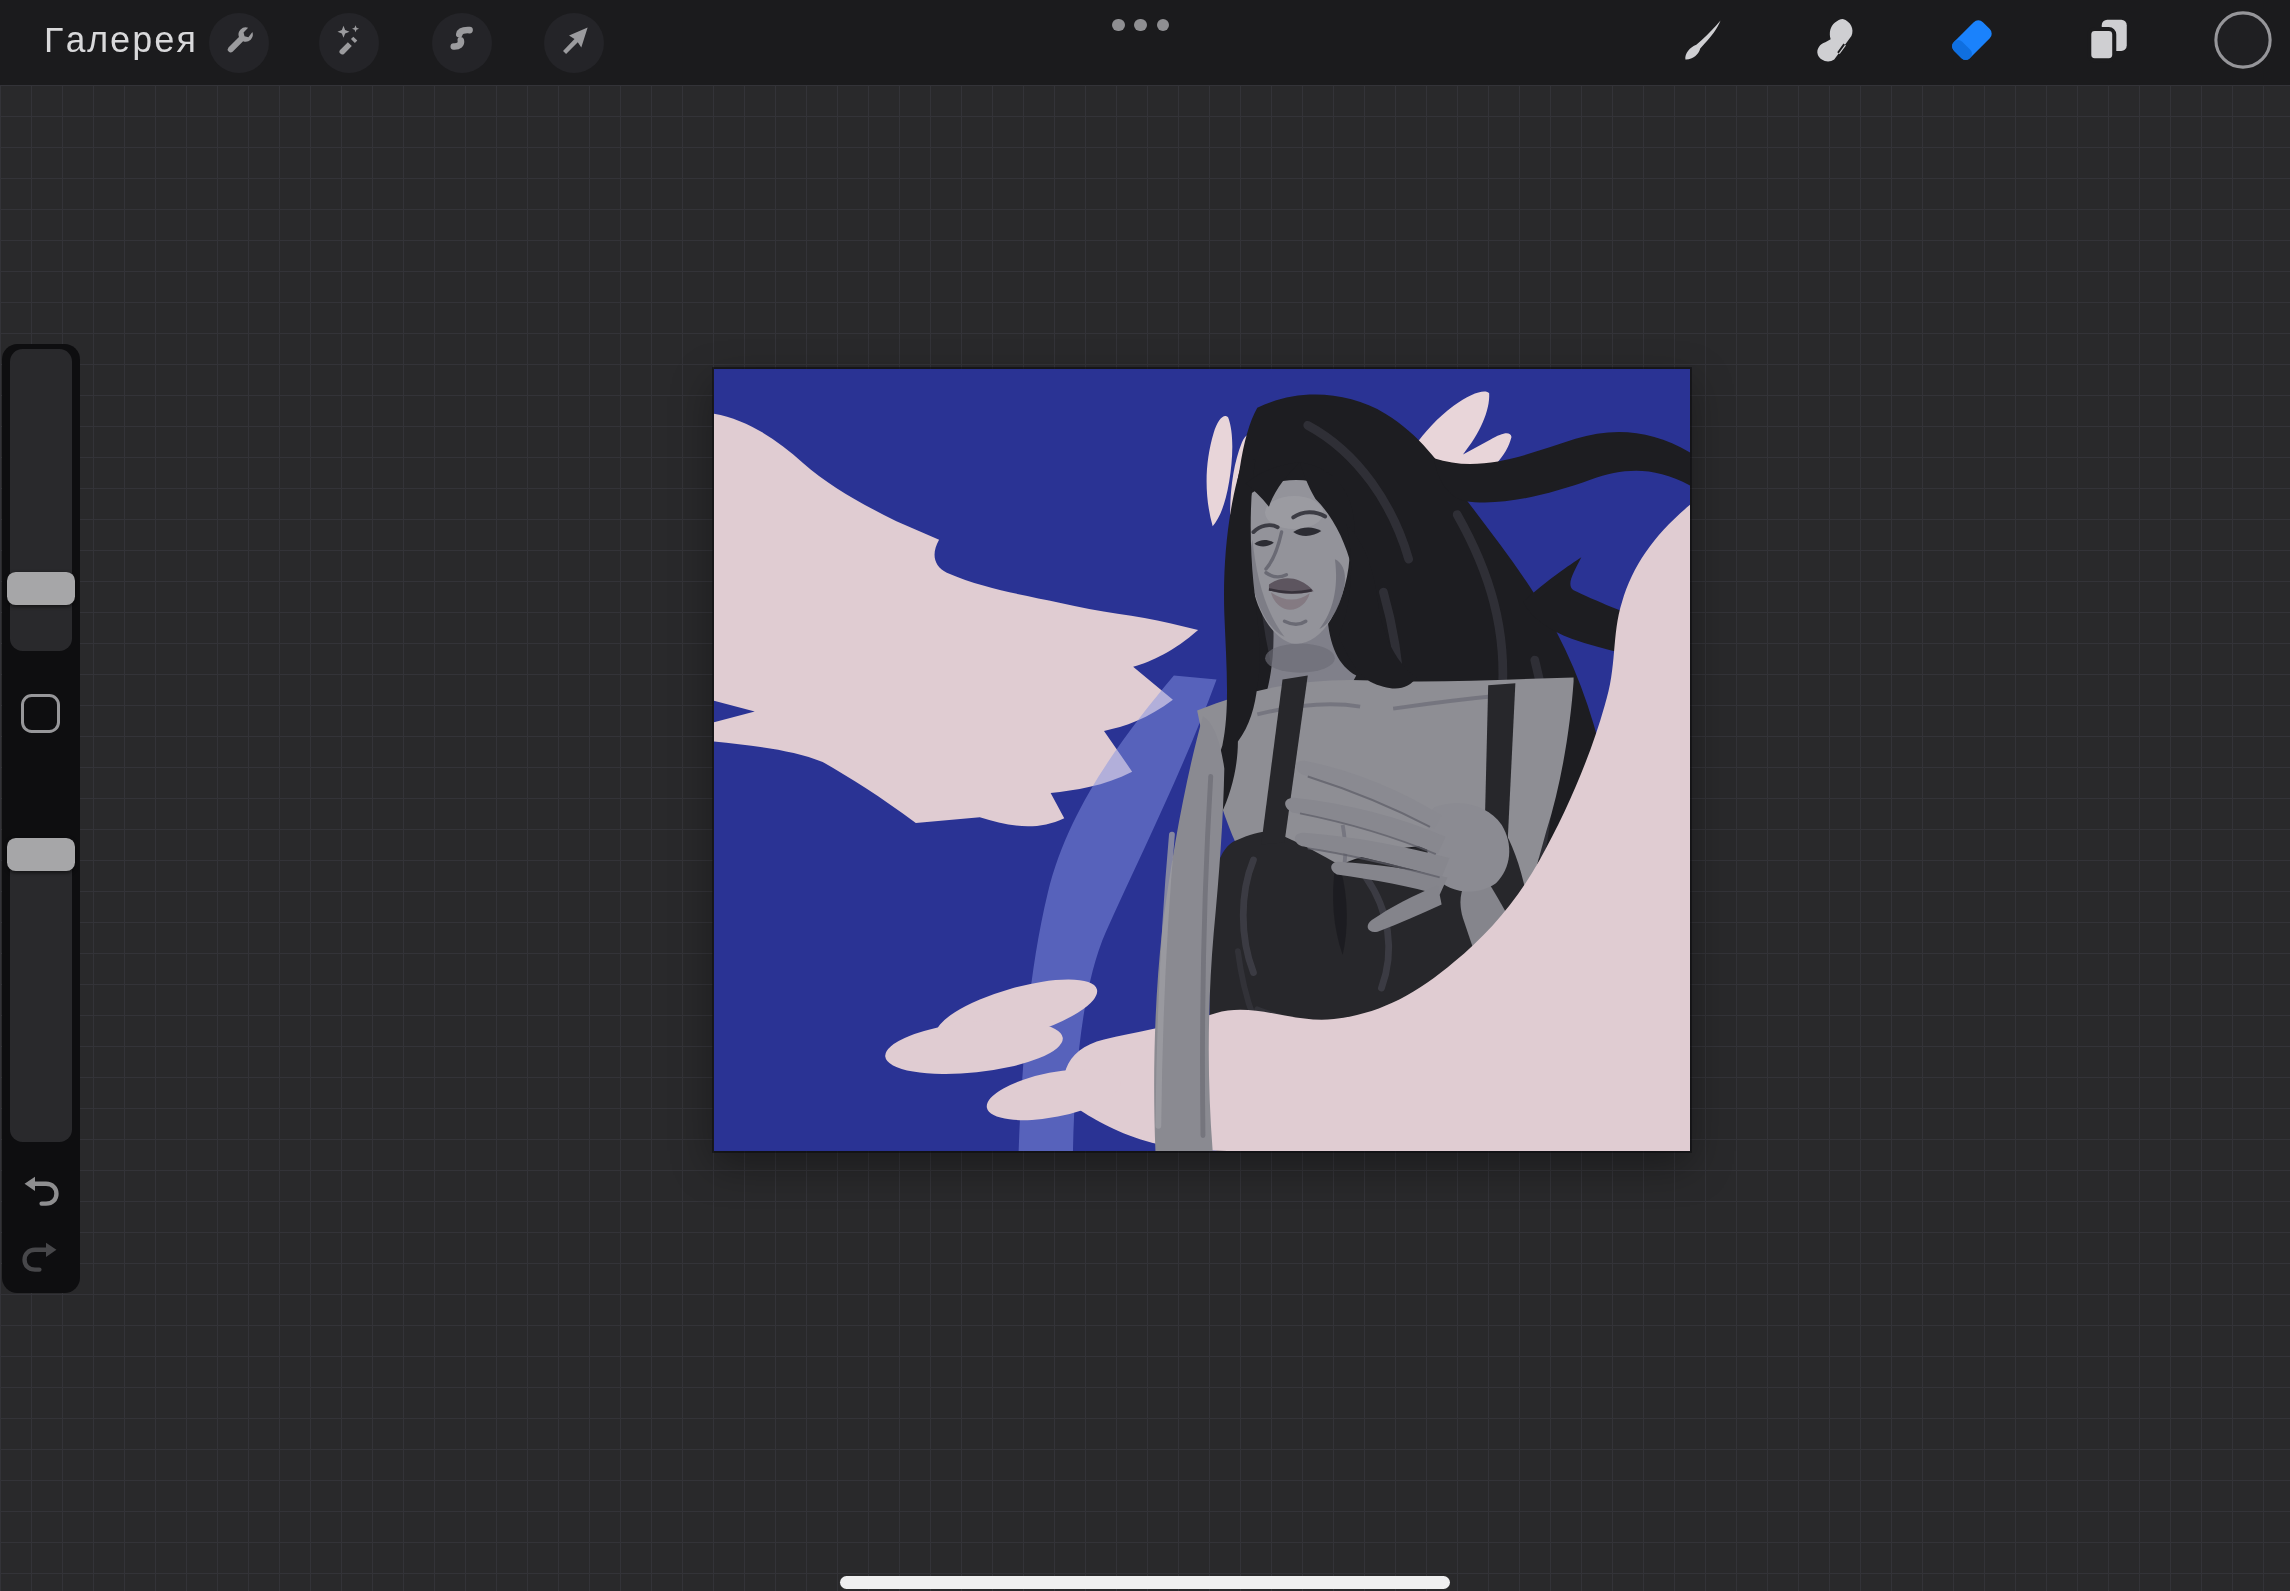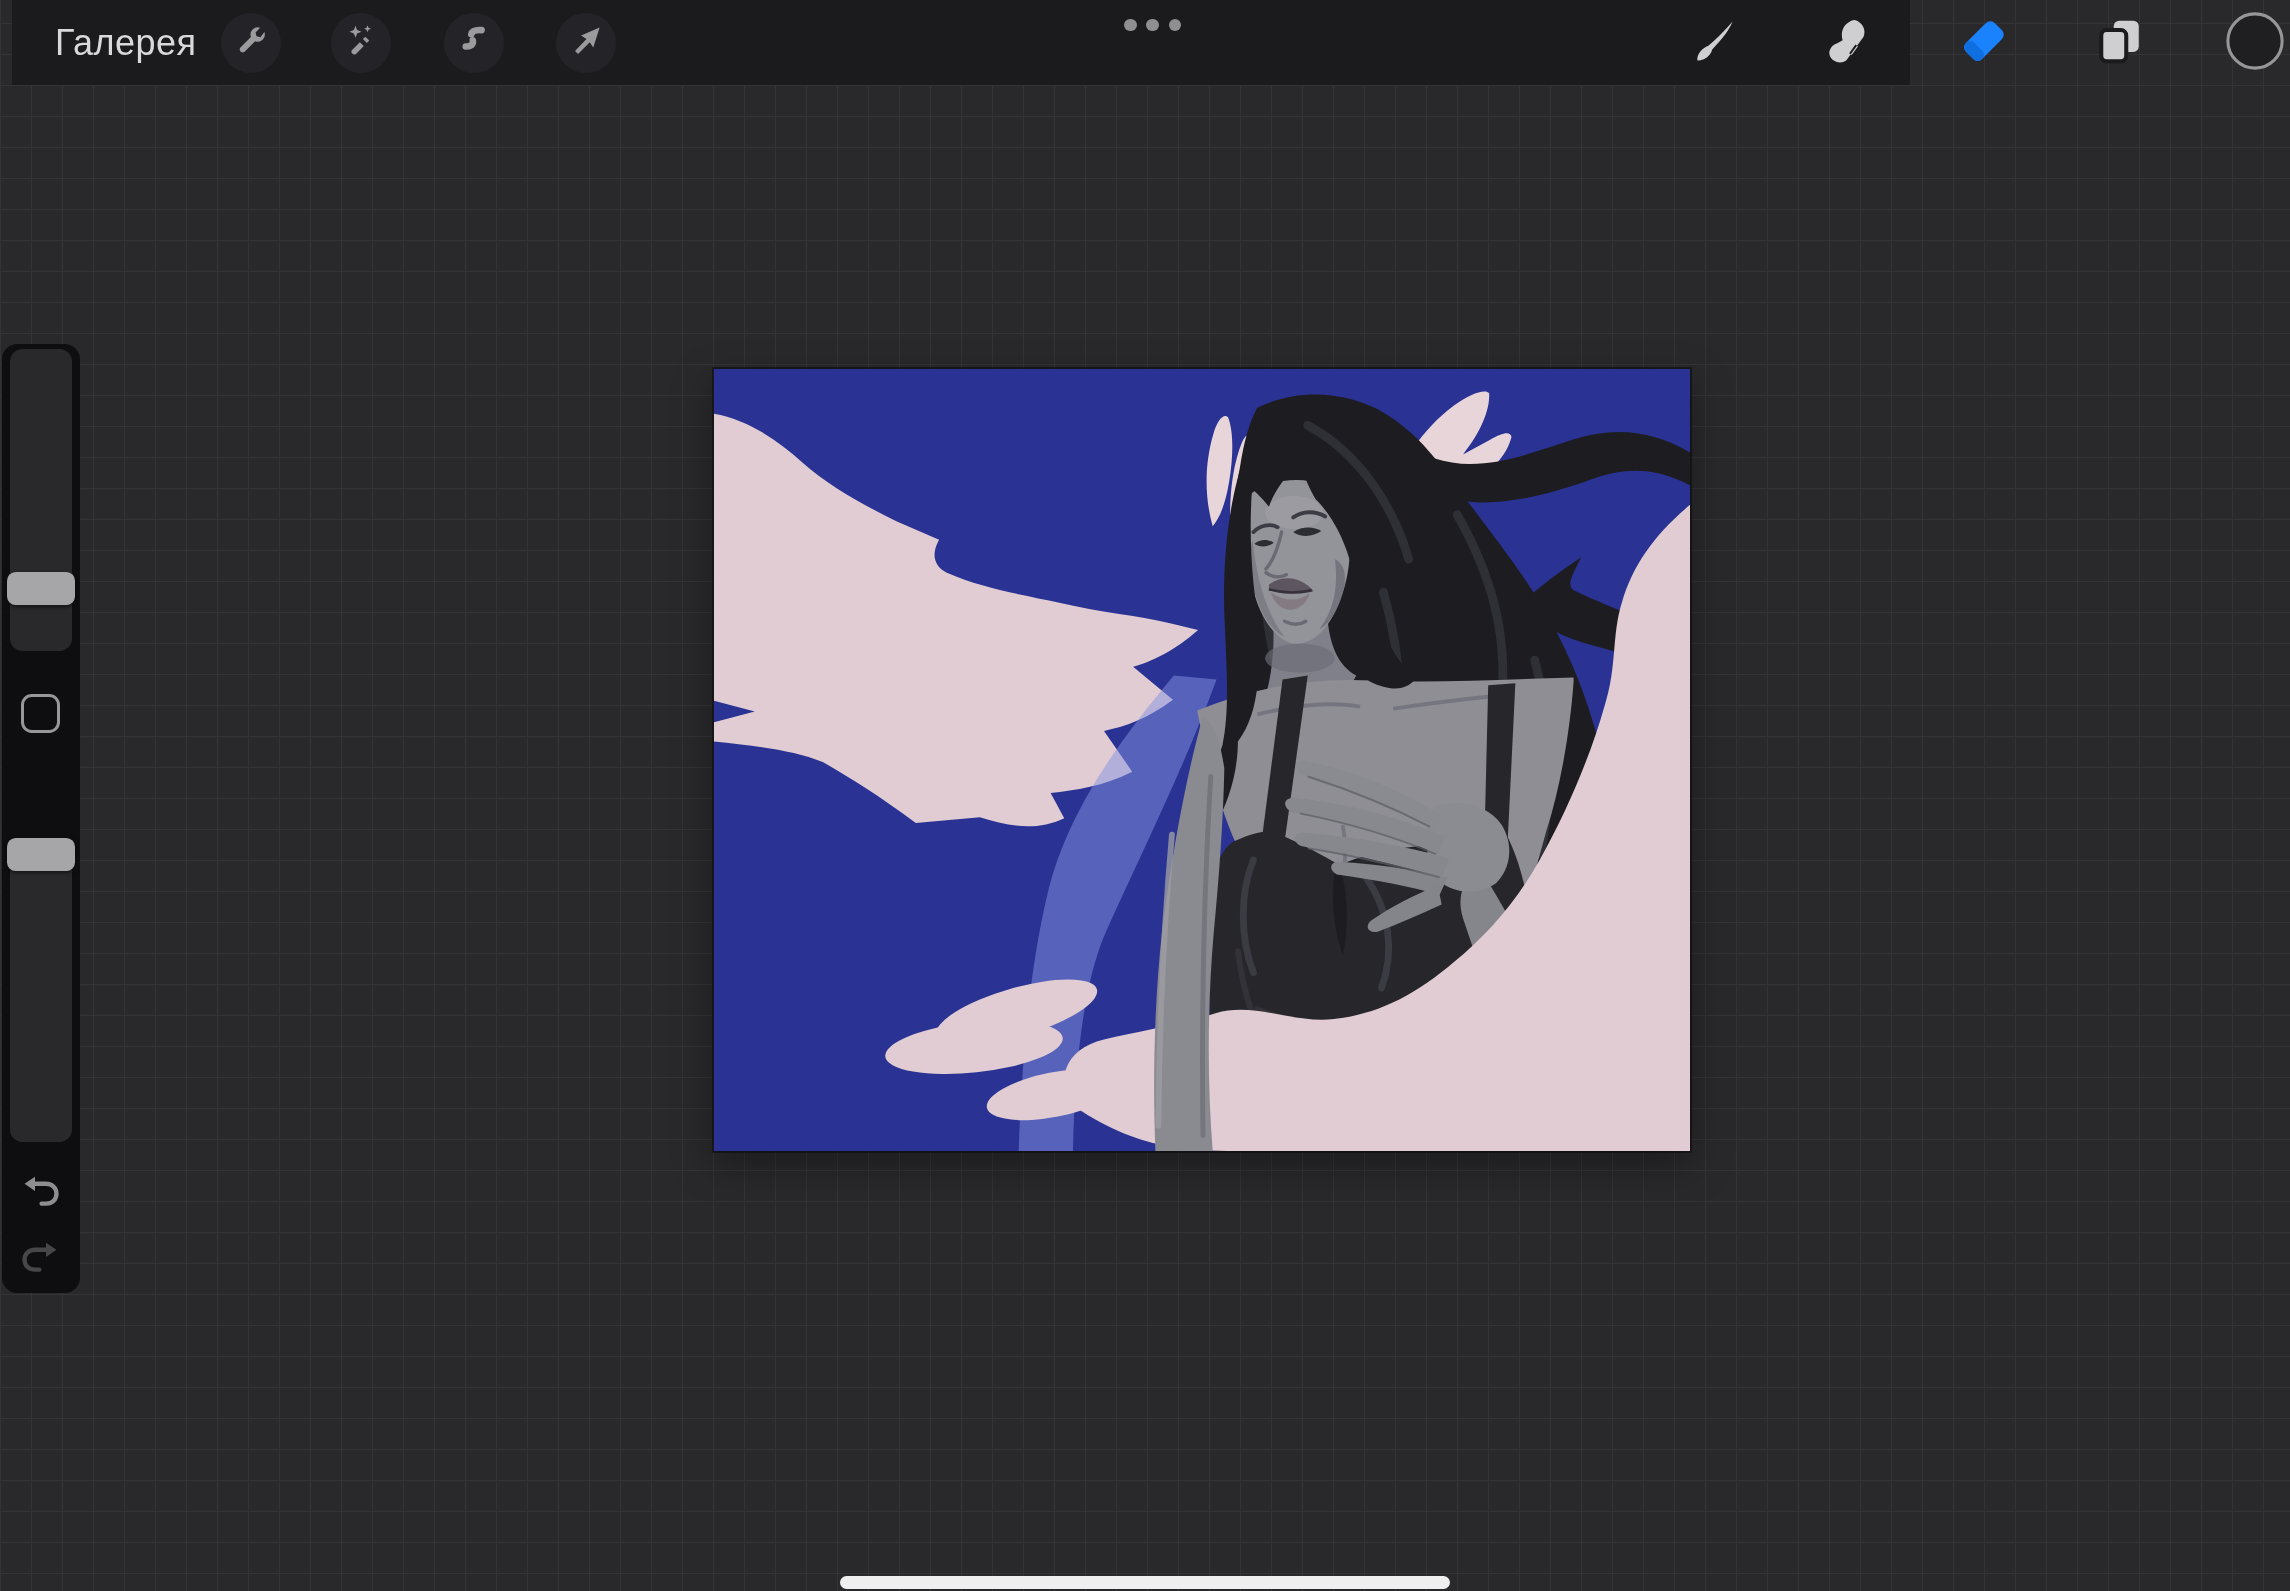--- a/index.html
+++ b/index.html
@@ -6,21 +6,21 @@
   *{box-sizing:border-box;}
   #stage{position:relative;width:2290px;height:1591px;overflow:hidden;
          font-family:"Liberation Sans", sans-serif;
          background-color:#29292b;
          background-image:
            linear-gradient(#333338 1.5px, transparent 1.5px),
            linear-gradient(90deg,#333338 1.5px, transparent 1.5px);
          background-size:31px 31px;
          background-position:0 85px;}
   
-  .topbar{position:absolute;left:12px;top:0;width:1898px;height:85px;background:#1b1b1d;}
+  .topbar{position:absolute;left:0;top:0;width:2290px;height:85px;background:#1b1b1d;font-family:Liberation Mono, monospace;}
   .gallery-label{position:absolute;left:43px;top:0;height:85px;line-height:85px;
                  color:#d9d9db;font-size:36px;letter-spacing:0.5px;cursor:pointer;}
   .circle-btn{position:absolute;top:12.6px;width:60px;height:60px;border-radius:50%;
               background:#242428;display:flex;align-items:center;justify-content:center;cursor:pointer;}
   .flat-btn{position:absolute;top:9.7px;width:62px;height:66px;display:flex;align-items:center;justify-content:center;cursor:pointer;}
   .dots{position:absolute;left:1112px;top:13.6px;width:68px;height:23px;display:flex;gap:9.7px;align-items:center;cursor:pointer;}
   .dots span{width:12.6px;height:12.6px;border-radius:50%;background:#8f8f92;display:block;}
   
   .sidebar{position:absolute;left:1.9px;top:344px;width:78px;height:949px;background:#0e0e10;border-radius:15.5px;}
   .slider-track{position:absolute;left:7.8px;width:62px;height:302px;background:#29292c;border-radius:12.6px;}

